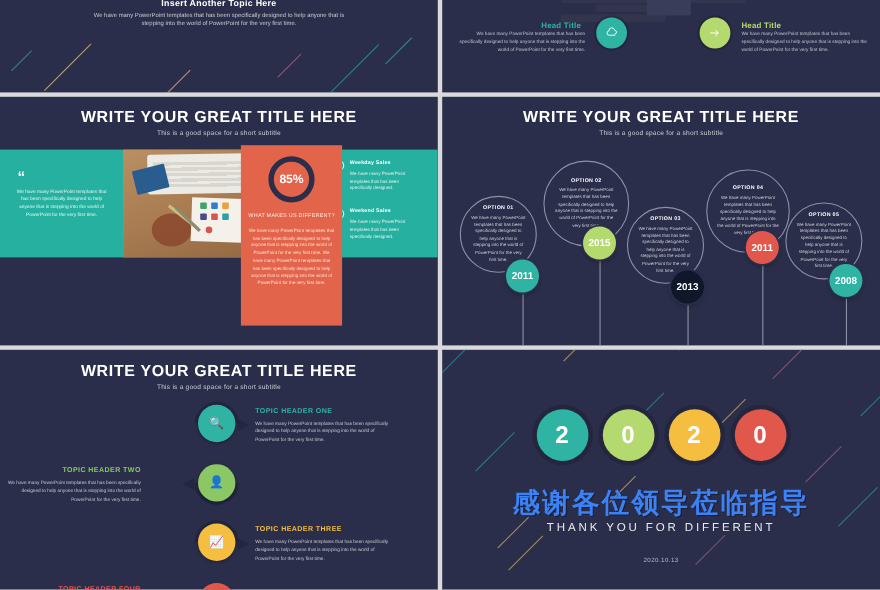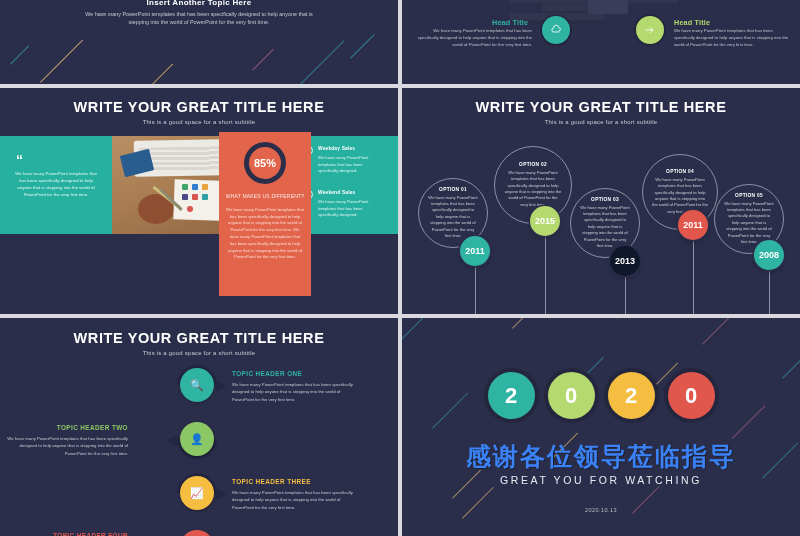--- a/index.html
+++ b/index.html
@@ -349,17 +349,17 @@
         <div class="dline" style="left: 180px; top: 60px; width: 30px; background: rgb(47, 143, 158); transform: rotate(-45deg); opacity: 0.75;"></div>
         <div class="dline" style="left: 380px; top: 60px; width: 34px; background: rgb(47, 143, 158); transform: rotate(-45deg); opacity: 0.75;"></div>
       </div>
     <div class="circles" id="yearCircles">
         <div class="cc" style="background: rgb(47, 179, 163);">2</div>
         <div class="cc" style="background: rgb(180, 217, 111);">0</div>
         <div class="cc" style="background: rgb(245, 190, 65);">2</div>
         <div class="cc" style="background: rgb(226, 87, 76);">0</div>
       </div>
     <h1 class="cn">感谢各位领导莅临指导</h1>
-    <h3 class="cn">GREAT YOU FOR WATCHING</h3>
+    <h3 class="cn">THANK YOU FOR DIFFERENT</h3>
     <div class="cn dt">2020.10.13</div>
   </div>
 
 </div>
 
 </body></html>

